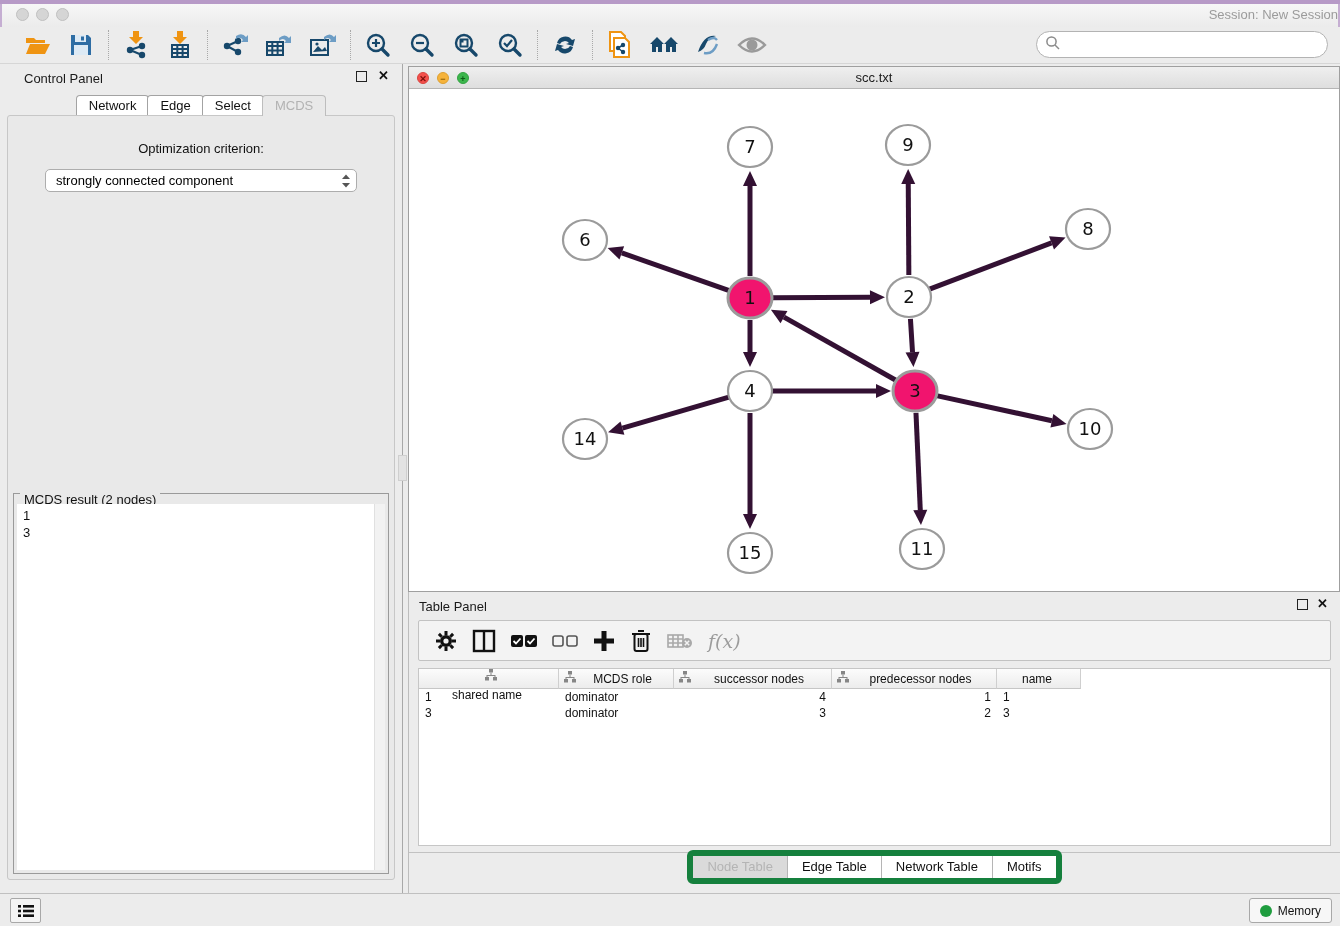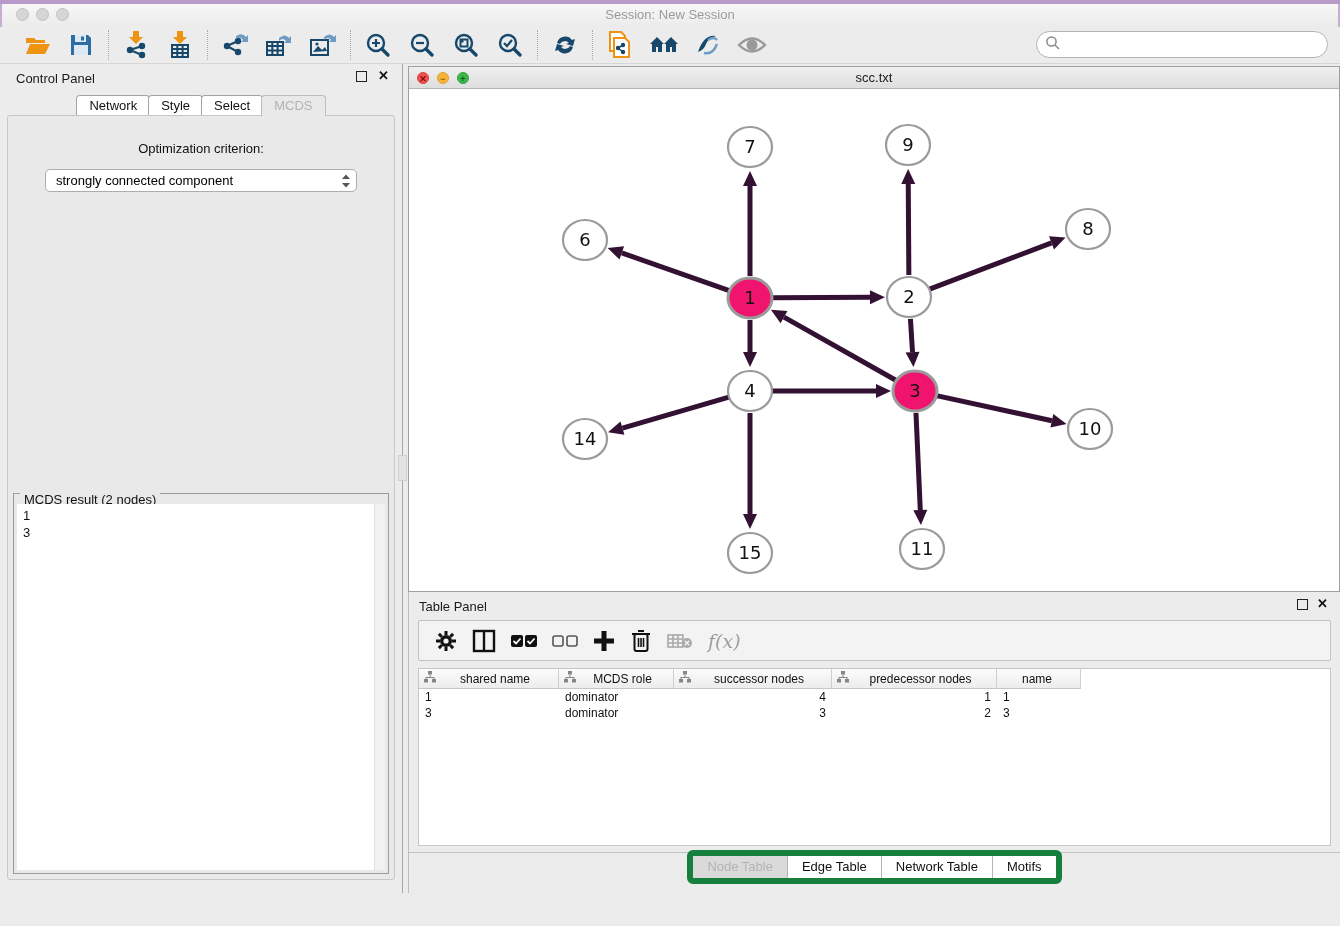--- a/index.html
+++ b/index.html
@@ -6,40 +6,40 @@
   html,body { width:1340px; height:926px; }
   body { font-family:"Liberation Sans", sans-serif; background:#ececec; overflow:hidden; }
   #app { position:relative; width:1340px; height:926px; background:#ececec; }
 
   
   .purple-strip { position:absolute; top:0; left:0; right:0; height:4px; background:#b79ac7; }
   .titlebar { position:absolute; top:4px; left:0; right:0; height:23px;
     background:linear-gradient(#f7f7f7,#ebebeb); border-left:2px solid #c5aed2; border-right:2px solid #c5aed2; }
   .tl-dot { position:absolute; top:4px; width:13px; height:13px; border-radius:50%;
     background:#d5d5d5; border:1px solid #c0c0c0; }
-  .win-title { position:absolute; top:3px; left:0; right:0; text-align:center;
+  .win-title { position:absolute; top:3px; left:0; right:0; text-align:right;
     font-size:13px; color:#9b9b9b; }
 
   
   .toolbar { position:absolute; top:27px; left:0; right:0; height:37px;
     display:flex; align-items:center; padding-left:10px; border-bottom:1px solid #d6d6d6; }
   .tb-group { display:flex; align-items:center; gap:14px; padding:0 12px; }
   .tb-sep { width:0; height:30px; border-left:1px dotted #a9a9a9; }
   .tb-btn { width:30px; height:30px; display:flex; align-items:center; justify-content:center; }
   .search-box { position:absolute; right:12px; top:4px; width:292px; height:27px;
     background:#fff; border:1px solid #b3b3b3; border-radius:14px;
     display:flex; align-items:center; padding-left:8px; gap:5px; }
   .search-box input { border:none; outline:none; flex:1; font-size:13px; background:transparent;
     font-family:"Liberation Sans", sans-serif; }
 
   
   .control-panel { position:absolute; left:0; top:64px; width:403px; height:829px;
     background:#ececec; border-right:1px solid #a8a8a8; }
   .cp-header { position:absolute; top:0; left:0; right:0; height:28px; }
-  .cp-title { position:absolute; left:16px; top:7px; font-size:13px; color:#1a1a1a; }
+  .cp-title { position:absolute; left:24px; top:7px; font-size:13px; color:#1a1a1a; }
   .panel-float { position:absolute; top:7px; width:11px; height:11px; border:1.5px solid #222; }
   .panel-close { position:absolute; top:5px; font-size:13px; font-weight:bold; color:#111; line-height:14px; }
   .cp-tabs { position:absolute; top:31px; left:0; right:0; text-align:center; height:21px; }
   .cp-tab { display:inline-block; padding:2px 12px 3px; font-size:13px; background:#fff;
     border:1px solid #a3a3a3; border-bottom:none; border-radius:4px 4px 0 0; margin:0 -1px;
     color:#111; position:relative; }
   .cp-tab.active { background:#e9e9e9; color:#b2b2b2; border-color:#bdbdbd; z-index:2; }
   .cp-content { position:absolute; left:7px; right:7px; top:51px; bottom:13px;
     background:#e9e9e9; border:1px solid #c7c7c7; border-radius:3px; }
   .opt-label { margin-top:25px; text-align:center; font-size:13px; color:#111; }
@@ -279,21 +279,21 @@
       <input type="text" placeholder="" style="">
     </div>
   </div>
 
   <div class="control-panel">
     <div class="cp-header">
       <span class="cp-title">Control Panel</span>
       <span class="panel-float" style="right:35px"></span>
       <span class="panel-close" style="right:13px">✕</span>
     </div>
-    <div class="cp-tabs"><span class="cp-tab">Network</span><span class="cp-tab">Style</span><span class="cp-tab">Select</span><span class="cp-tab active">MCDS</span></div>
+    <div class="cp-tabs"><span class="cp-tab">Network</span><span class="cp-tab">Edge</span><span class="cp-tab">Select</span><span class="cp-tab active">MCDS</span></div>
     <div class="cp-content">
       <div class="opt-label">Optimization criterion:</div>
       <div class="criterion">
         <span class="val">strongly connected component</span>
         <svg width="12" height="16" viewBox="0 0 12 16">
             <path d="M2 6 L6 1.5 L10 6 z" fill="#555"></path>
             <path d="M2 10 L6 14.5 L10 10 z" fill="#555"></path>
           </svg>
       </div>
       <div class="mcds-fieldset">
@@ -430,21 +430,21 @@
               <path d="M1 7 h15 M1 11 h15 M6 3 v12 M11 3 v12"></path>
             </g>
             <circle cx="20" cy="11" r="5" fill="#a9a9a9"></circle>
             <path d="M17.8 8.8 l4.4 4.4 M22.2 8.8 l-4.4 4.4" stroke="#f3f3f3" stroke-width="1.5"></path>
           </svg>
       </span>
       <span class="tp-tool fx-label">f(x)</span>
     </div>
     <div class="tp-table">
       <div class="tp-thead">
-          <div class="th-cell" style="width: 140px;">
+          <div class="th-cell" style="width: 140px; flex-direction: column;">
             <span><svg width="12" height="12" viewBox="0 0 12 12">
                 <g fill="#868686">
                   <rect x="4" y="0" width="4" height="3.5"></rect>
                   <rect x="0" y="8" width="4" height="3.5"></rect>
                   <rect x="8" y="8" width="4" height="3.5"></rect>
                   <path d="M5.5 3.5 h1 v2.5 h-1 z M1.5 6 h9 v1 h-9 z M1.5 6 h1 v2 h-1 z M9.5 6 h1 v2 h-1 z"></path>
                 </g>
               </svg></span>
             <span class="th-text">shared name</span>
           </div>
@@ -507,14 +507,32 @@
         <span class="tp-tabgroup">
             <span class="tp-tab active">Node Table</span>
             <span class="tp-tab">Edge Table</span>
             <span class="tp-tab">Network Table</span>
             <span class="tp-tab">Motifs</span>
           </span>
       </div>
     </div>
   </div>
 
+  <div class="status-bar">
+    <span class="console-btn">
+      <svg width="16" height="14" viewBox="0 0 16 14">
+          <g fill="#111">
+            <rect x="0" y="1" width="3" height="2.6"></rect>
+            <rect x="5" y="1" width="11" height="2.6"></rect>
+            <rect x="0" y="5.7" width="3" height="2.6"></rect>
+            <rect x="5" y="5.7" width="11" height="2.6"></rect>
+            <rect x="0" y="10.4" width="3" height="2.6"></rect>
+            <rect x="5" y="10.4" width="11" height="2.6"></rect>
+          </g>
+        </svg>
+    </span>
+    <span class="memory-btn">
+      <span class="mem-dot"></span>
+      <span>Memory</span>
+    </span>
+  </div>
 
 </div>
 
 </body></html>

